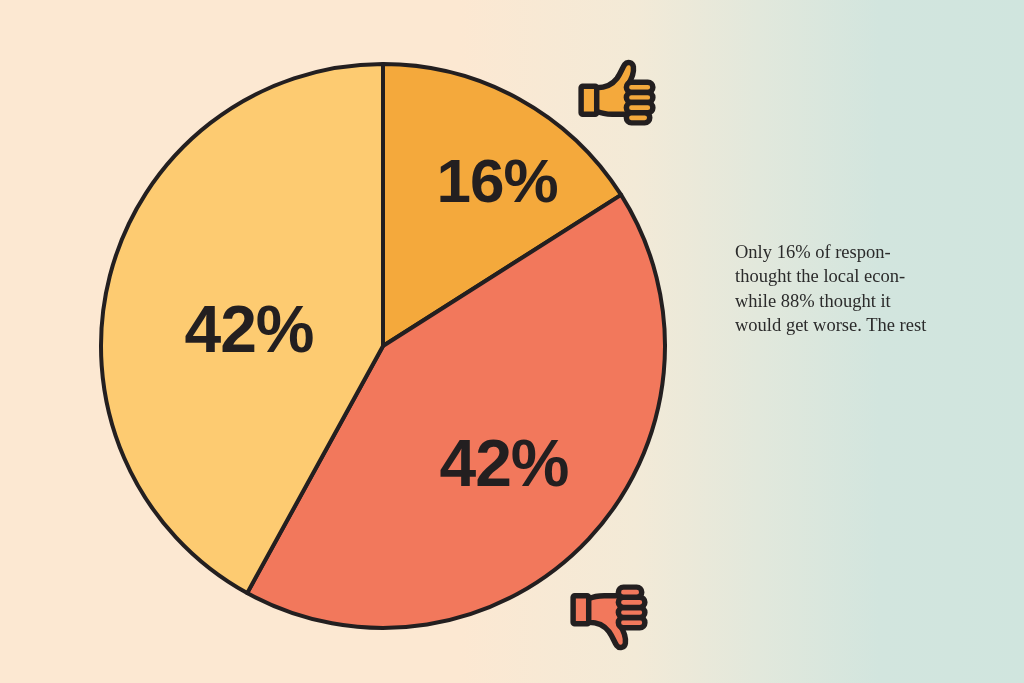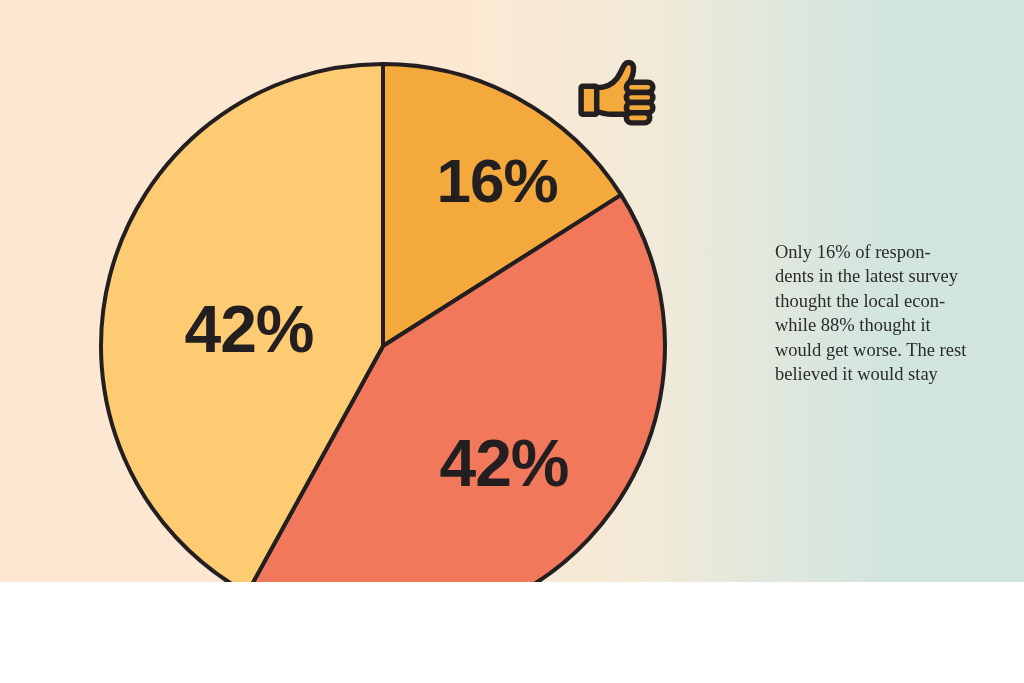--- a/index.html
+++ b/index.html
@@ -9,21 +9,21 @@
   }
   body {
     width: 1024px;
     height: 683px;
     overflow: hidden;
     font-family: "Liberation Sans", sans-serif;
   }
   #infographic {
     position: relative;
     width: 1024px;
-    height: 582px;
+    height: 683px;
     background: linear-gradient(to right,
         #FCE8D2 0%,
         #FCE8D2 45%,
         #F3EAD7 62%,
         #E2E8DC 74%,
         #D2E5DE 86%,
         #D0E5DE 100%);
     overflow: hidden;
   }
 
@@ -85,21 +85,20 @@
     top: 240px;
     width: 232px;
     font-family: "Liberation Serif", serif;
     font-size: 18.5px;
     line-height: 24.4px;
     color: #2B2B2B;
   }
   #caption-block .caption-line {
     display: block;
     white-space: pre;
-    margin-left: 40px;
   }
 </style>
 </head>
 <body>
 
 <div id="infographic">
 
   <div id="pie-chart-wrap">
     <svg id="pie-chart-svg" viewBox="0 0 568 568">
       <g>
@@ -143,20 +142,18 @@
         <rect x="62" y="31" width="34" height="13" rx="6.5"></rect>
         <rect x="62" y="44" width="34" height="13" rx="6.5"></rect>
         <rect x="62" y="57" width="34" height="13" rx="6.5"></rect>
         <rect x="62" y="70" width="30" height="13" rx="6.5"></rect>
       </g>
     </svg>
   </div>
 
   <div id="caption-block">
     <span class="caption-line">Only 16% of respon-</span>
-    <span class="caption-line">dents in the latest survey</span>
     <span class="caption-line">thought the local econ-</span>
     <span class="caption-line">while 88% thought it</span>
     <span class="caption-line">would get worse. The rest</span>
-    <span class="caption-line">believed it would stay</span>
   </div>
 
 </div>
 
 </body></html>

